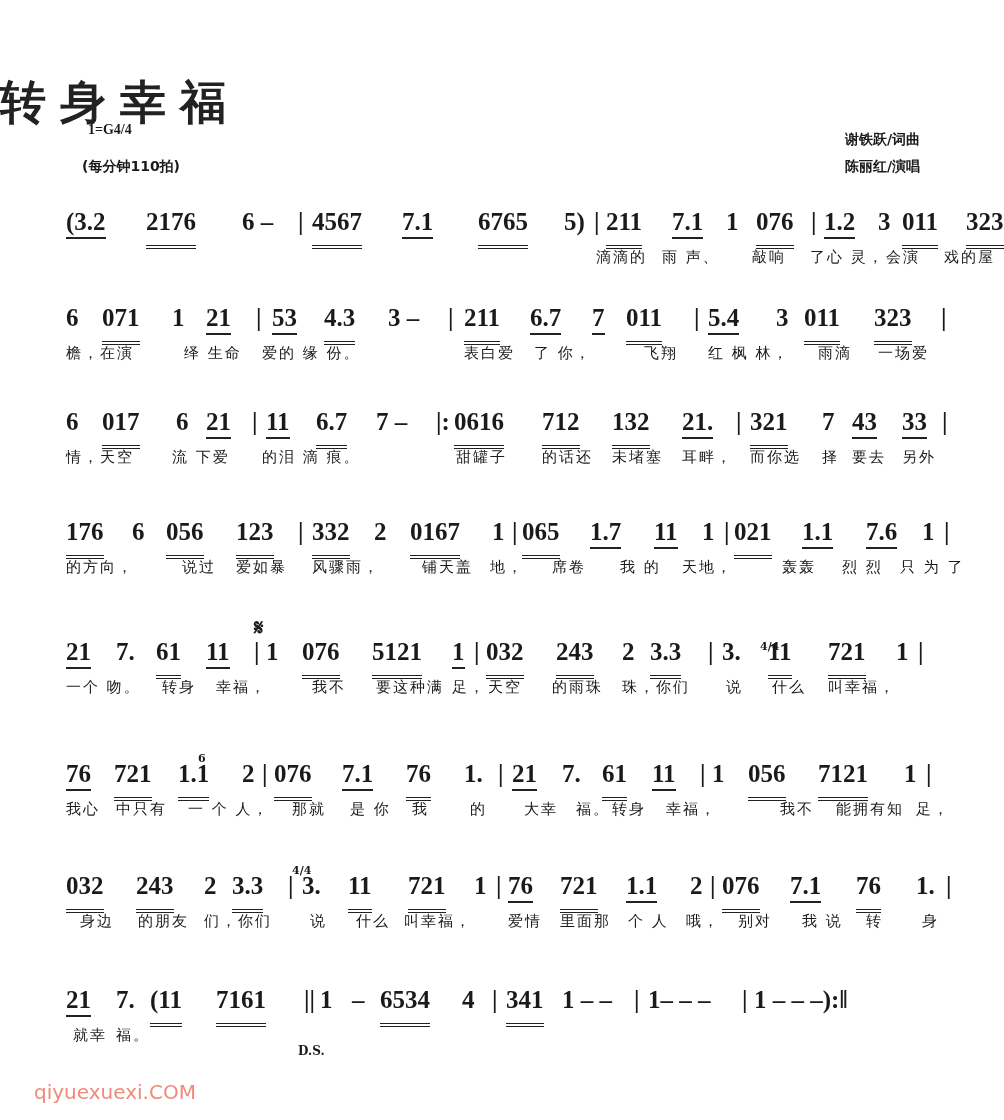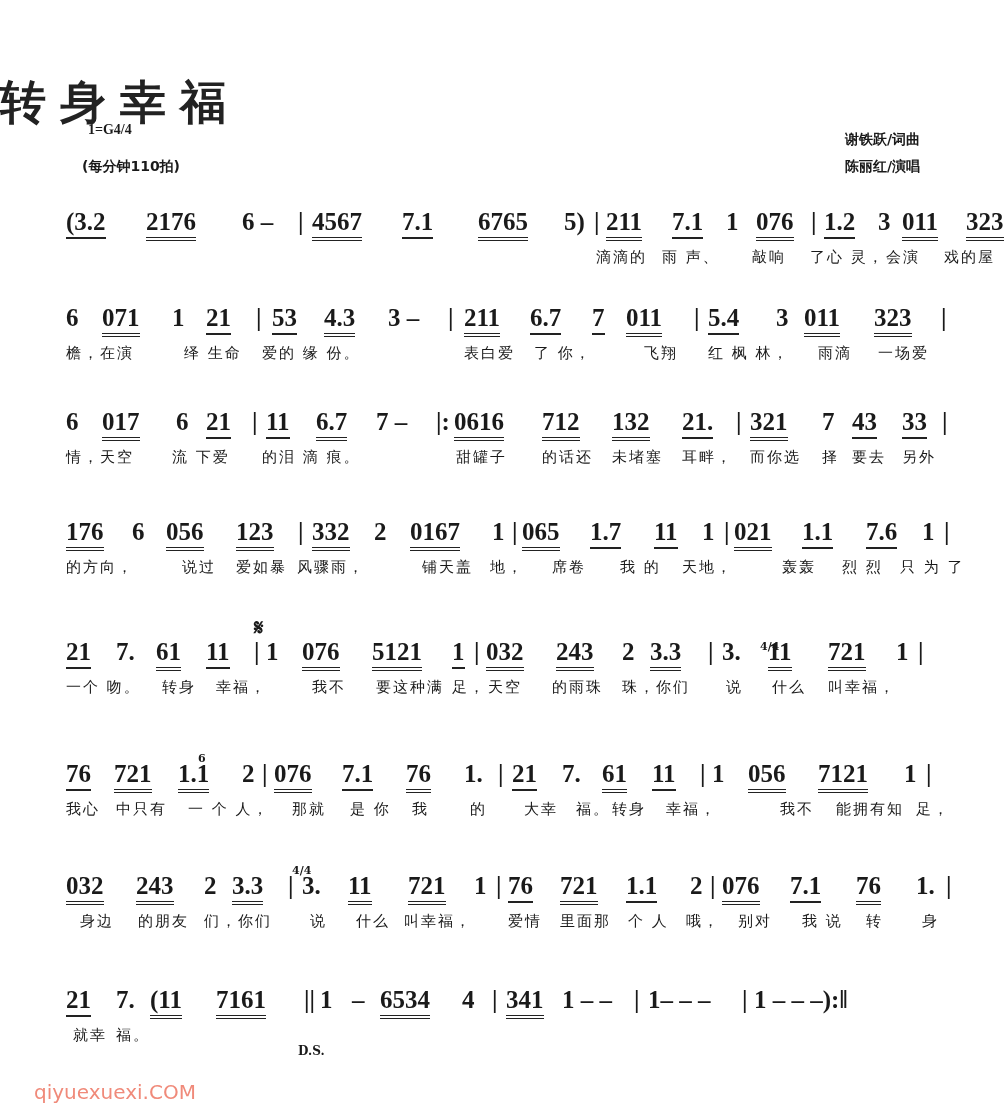--- a/index.html
+++ b/index.html
@@ -6,21 +6,21 @@
   body{width:1004px;height:1120px;position:relative;overflow:hidden;color:#1a1a1a;font-family:"DejaVu Serif",serif;}
   .title{position:absolute;left:0;width:976px;top:72px;text-align:left;font-size:46px;letter-spacing:14px;font-weight:bold;font-family:"DejaVu Sans",sans-serif;color:#222;}
   .key{position:absolute;left:88px;top:122px;font-size:14px;font-weight:bold;font-family:"Liberation Serif",serif;}
   .tempo{position:absolute;left:82px;top:158px;font-size:14px;font-weight:bold;font-family:"DejaVu Sans",sans-serif;}
   .credit{position:absolute;right:84px;font-size:14px;font-weight:bold;font-family:"DejaVu Sans",sans-serif;}
   .credit.c1{top:131px;} .credit.c2{top:158px;}
   .row{position:absolute;left:66px;width:880px;}
   .notes{position:relative;height:44px;font-size:25px;font-weight:bold;font-family:"Liberation Serif",serif;white-space:nowrap;}
   .seg{position:absolute;top:6px;}
   .seg.ul{border-bottom:2px solid #222;padding-bottom:1px;}
-  .seg.ul2{border-bottom:4px double #222;padding-bottom:1px;}
+  .seg.ul2{border-bottom:4px double #222;padding-bottom:9px;}
   .lyrics{position:relative;height:26px;font-size:15px;font-family:"DejaVu Sans",sans-serif;white-space:nowrap;}
   .lyr{position:absolute;top:2px;letter-spacing:2px;}
   .mark{position:absolute;font-size:13px;font-weight:bold;font-family:"DejaVu Serif",serif;}
   .segno{position:absolute;font-size:22px;font-weight:bold;}
   .watermark{position:absolute;left:34px;top:1080px;font-size:20px;color:#f08a7a;font-family:"DejaVu Sans",sans-serif;}
 </style>
 </head>
 <body>
 
 <div class="title">转身幸福</div>
@@ -150,21 +150,21 @@
         <span class="seg ul2" style="left: 668px;">021</span>
         <span class="seg ul" style="left: 736px;">1.1</span>
         <span class="seg ul" style="left: 800px;">7.6</span>
         <span class="seg" style="left: 856px;">1</span>
         <span class="seg" style="left: 878px;">|</span>
       </div>
       <div class="lyrics">
         <span class="lyr" style="left: 0px; text-align: right;">的方向，</span>
         <span class="lyr" style="left: 116px;">说过</span>
         <span class="lyr" style="left: 170px;">爱如暴</span>
-        <span class="lyr" style="left: 231px;">风骤雨，</span>
+        <span class="lyr" style="left: 246px;">风骤雨，</span>
         <span class="lyr" style="left: 356px;">铺天盖</span>
         <span class="lyr" style="left: 424px;">地，</span>
         <span class="lyr" style="left: 486px;">席卷</span>
         <span class="lyr" style="left: 554px;">我 的</span>
         <span class="lyr" style="left: 616px;">天地，</span>
         <span class="lyr" style="left: 716px;">轰轰</span>
         <span class="lyr" style="left: 776px;">烈 烈</span>
         <span class="lyr" style="left: 834px;">只 为 了</span>
       </div>
     </div>

